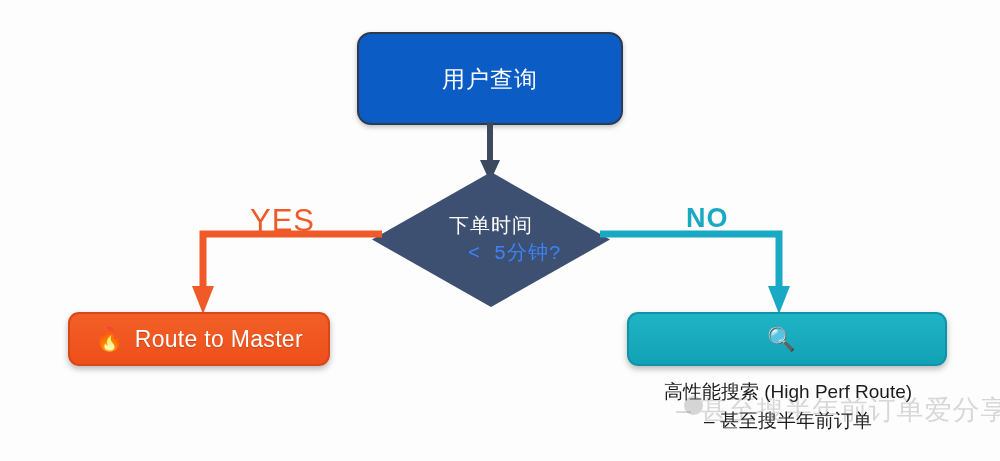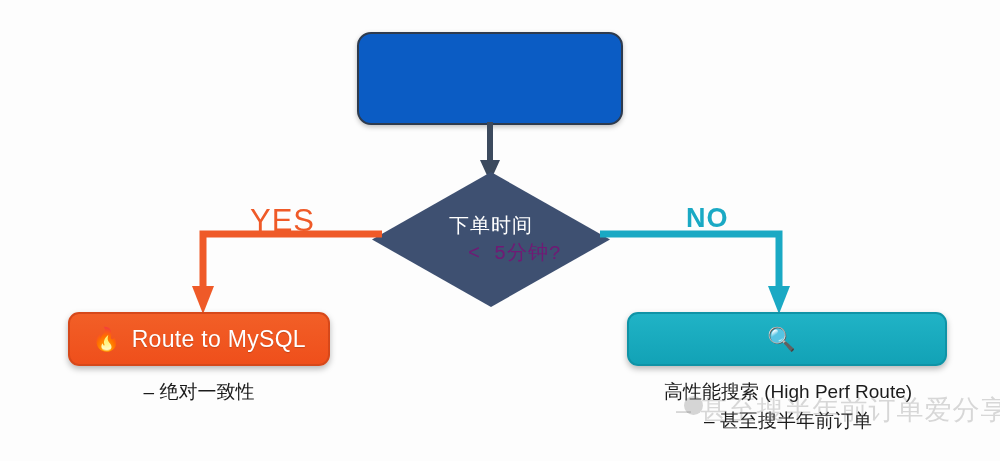--- a/index.html
+++ b/index.html
@@ -80,21 +80,21 @@
     pointer-events: none;
     font-family: Liberation Mono, monospace;
   }
   .diamond-text .dl1 {
     color: #ffffff;
     font-size: 20px;
     line-height: 27px;
     letter-spacing: 1px;
   }
   .diamond-text .dl2 {
-    color: #701a75;
+    color: #3b82f6;
     font-size: 20px;
     line-height: 27px;
     letter-spacing: 1px;
     margin-left: 48px;
   }
 
   
   .branch-left {
     position: absolute;
     left: 182px;
@@ -218,20 +218,21 @@
     border-radius: 50%;
     background: rgba(130,130,130,0.32);
   }
 </style>
 </head>
 <body>
 
 <div id="canvas">
 
   <div class="start-node">
+    <div class="line1">用户查询</div>
   </div>
 
   <svg class="arrow-start" viewBox="0 0 24 62">
     <rect x="9" y="0" width="6" height="40" fill="#3c4a5e"></rect>
     <polygon points="2,38 22,38 12,60" fill="#3c4a5e"></polygon>
   </svg>
 
   <div class="diamond-wrap">
     <div class="diamond-shape"></div>
     <div class="diamond-text">
@@ -248,29 +249,28 @@
   <svg class="branch-right" viewBox="0 0 200 92">
     <path d="M0,6 L179,6 L179,62" stroke="#1aa9c4" stroke-width="7" fill="none"></path>
     <polygon points="168,58 190,58 179,86" fill="#1aa9c4"></polygon>
   </svg>
 
   <div class="label-yes">YES</div>
   <div class="label-no">NO</div>
 
   <div class="action-btn btn-mysql">
     <span class="btn-icon">🔥</span>
-    <span class="btn-label">Route to MySQL</span>
+    <span class="btn-label">Route to Master</span>
   </div>
 
   <div class="action-btn btn-es">
     <span class="btn-icon">🔍</span>
   </div>
 
   <div class="caption caption-left">
-    <div>– 绝对一致性</div>
   </div>
 
   <div class="caption caption-right">
     <div>高性能搜索 (High Perf Route)</div>
     <div>– 甚至搜半年前订单</div>
   </div>
 
   <div class="wm-dot"></div>
   <div class="watermark watermark-back">– 甚至搜半年前订单爱分享</div>
 

